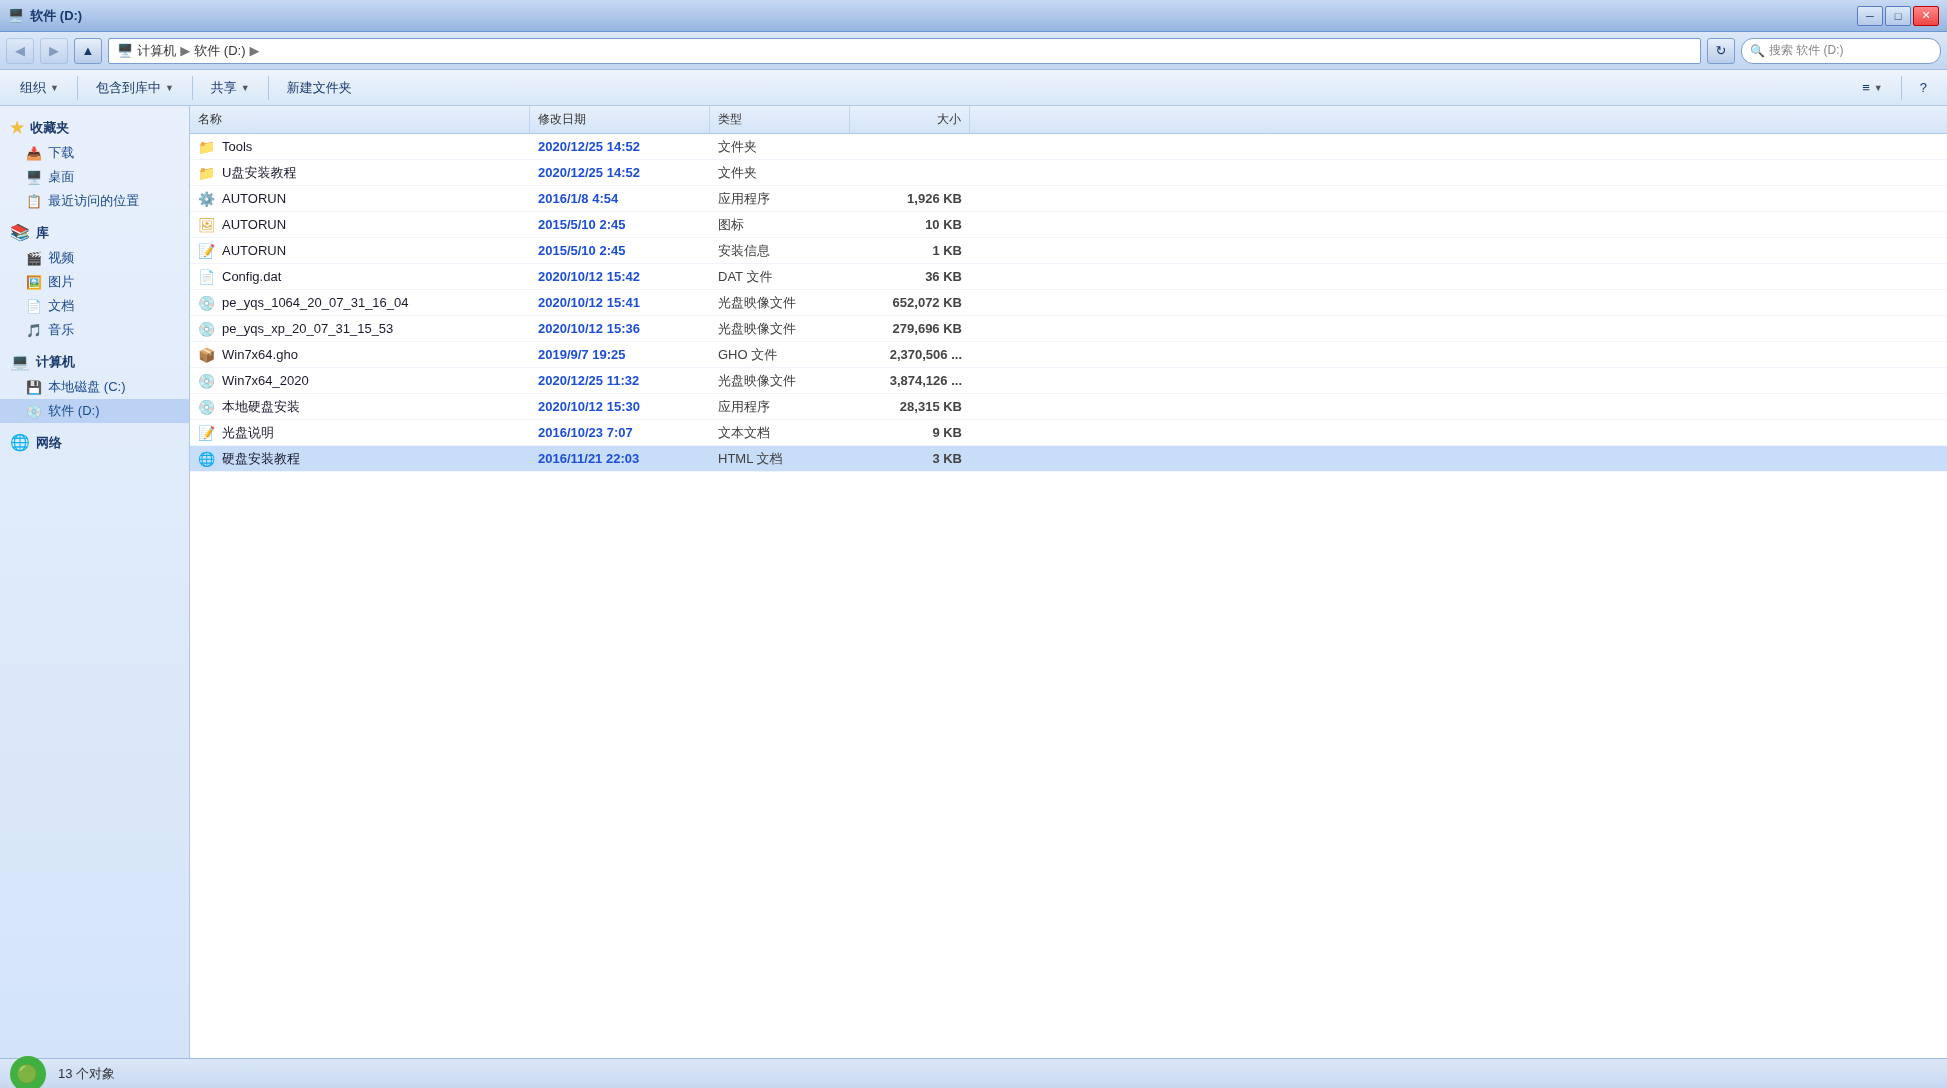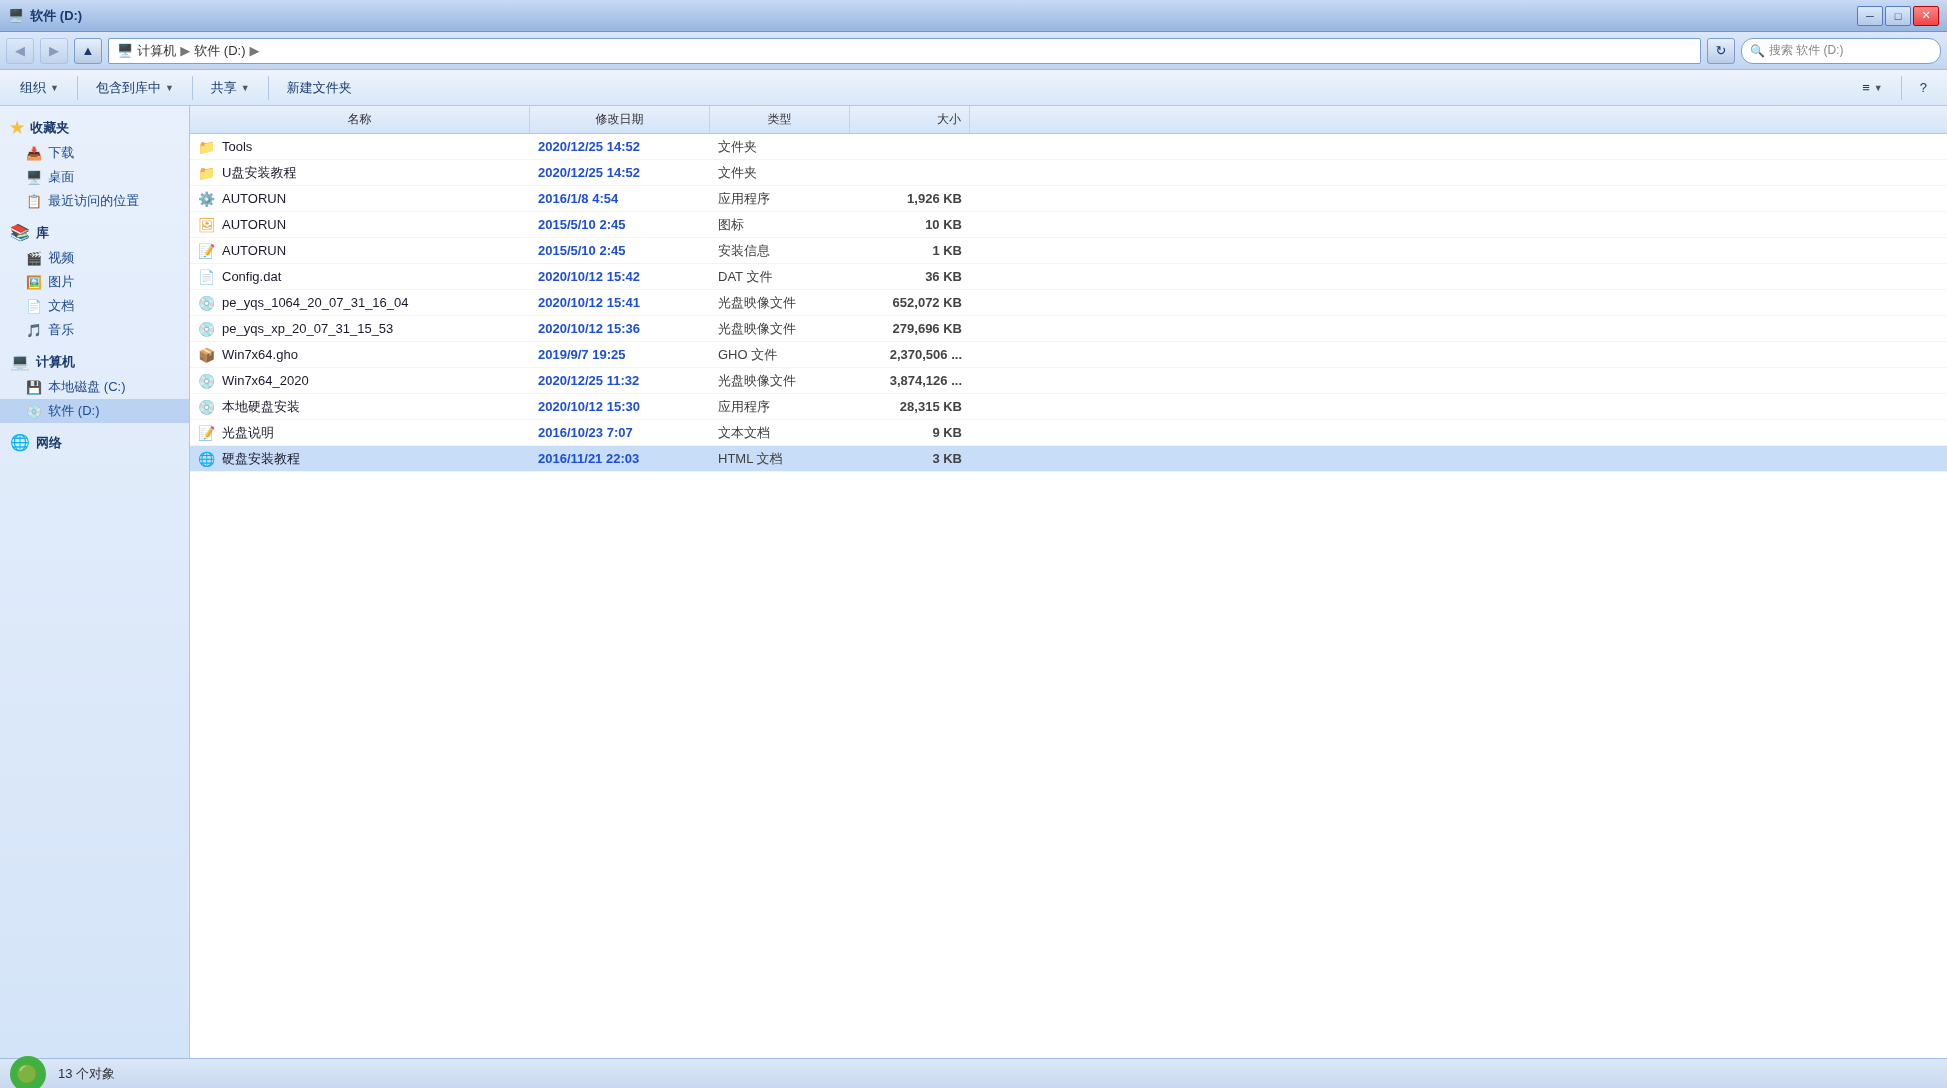--- a/index.html
+++ b/index.html
@@ -211,21 +211,20 @@
     .col-header {
       padding: 0 8px;
       font-size: 12px;
       color: #333;
       border-right: 1px solid #c0d4ec;
       height: 100%;
       display: flex;
       align-items: center;
       cursor: pointer;
       user-select: none;
-      justify-content: center;
     }
     .col-name { width: 340px; }
     .col-date { width: 180px; font-family: Liberation Serif, serif; }
     .col-type { width: 140px; }
     .col-size { width: 120px; justify-content: flex-end; }
 
     .file-row {
       display: flex;
       align-items: center;
       height: 26px;

